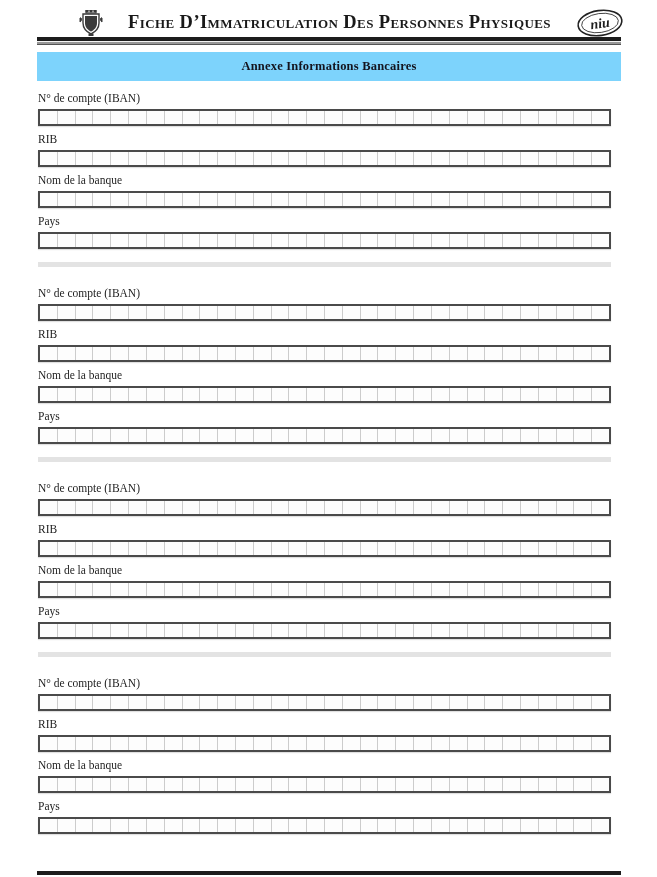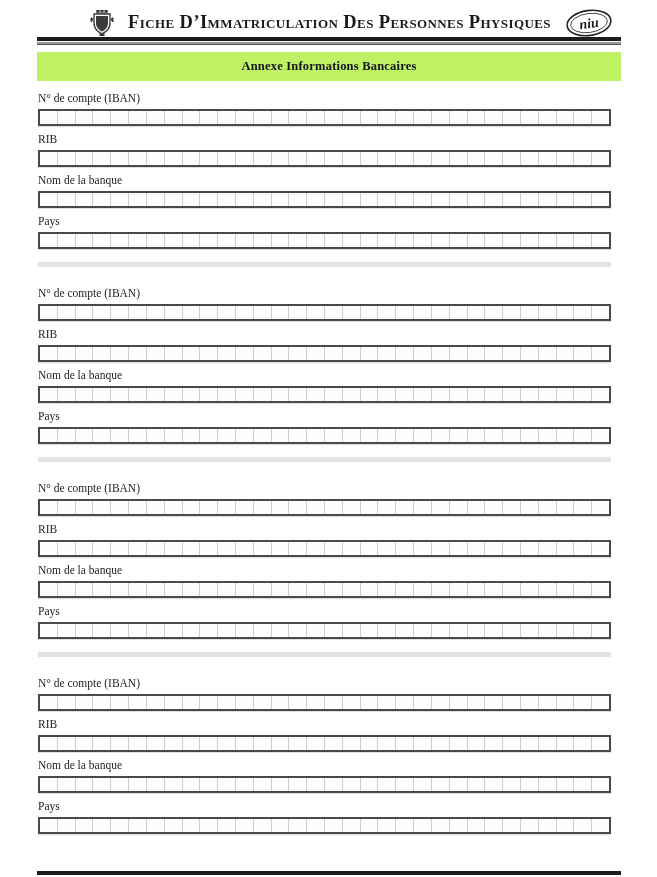--- a/index.html
+++ b/index.html
@@ -15,42 +15,42 @@
   .masthead{
     box-sizing:border-box;
     height:37px;
     padding:8px 0 0 46px;
     display:flex;
     align-items:center;
     justify-content:center;
     gap:9px;
   }
   .page-title{
-    margin:5px;
+    margin:16px;
     font-size:18.5px;
     font-weight:bold;
     font-variant:small-caps;
     letter-spacing:.4px;
     color:#191919;
     white-space:nowrap;
   }
   .emblem{width:24px;height:26px;flex:0 0 auto;}
   .niu-logo{width:48px;height:30px;flex:0 0 auto;}
   
   .double-rule{width:584px;margin:0 0 0 37px;}
   .double-rule .r1{height:4px;background:#1c1c1c;}
   .double-rule .r2{height:1px;background:#f4f4f4;}
   .double-rule .r3{height:2px;background:#989898;}
   .double-rule .r4{height:1px;background:#555555;}
   
   .banner{
     box-sizing:border-box;
     width:584px;height:29px;
     margin:7px 0 11px 37px;
-    background:#bef264;
+    background:#7dd3fc;
     display:flex;align-items:center;justify-content:center;
   }
   .banner-title{
     font-size:12.5px;
     font-weight:bold;
     color:#14141e;
     letter-spacing:.2px;
   }
   
   .form-area{margin-left:38px;width:573px;}

